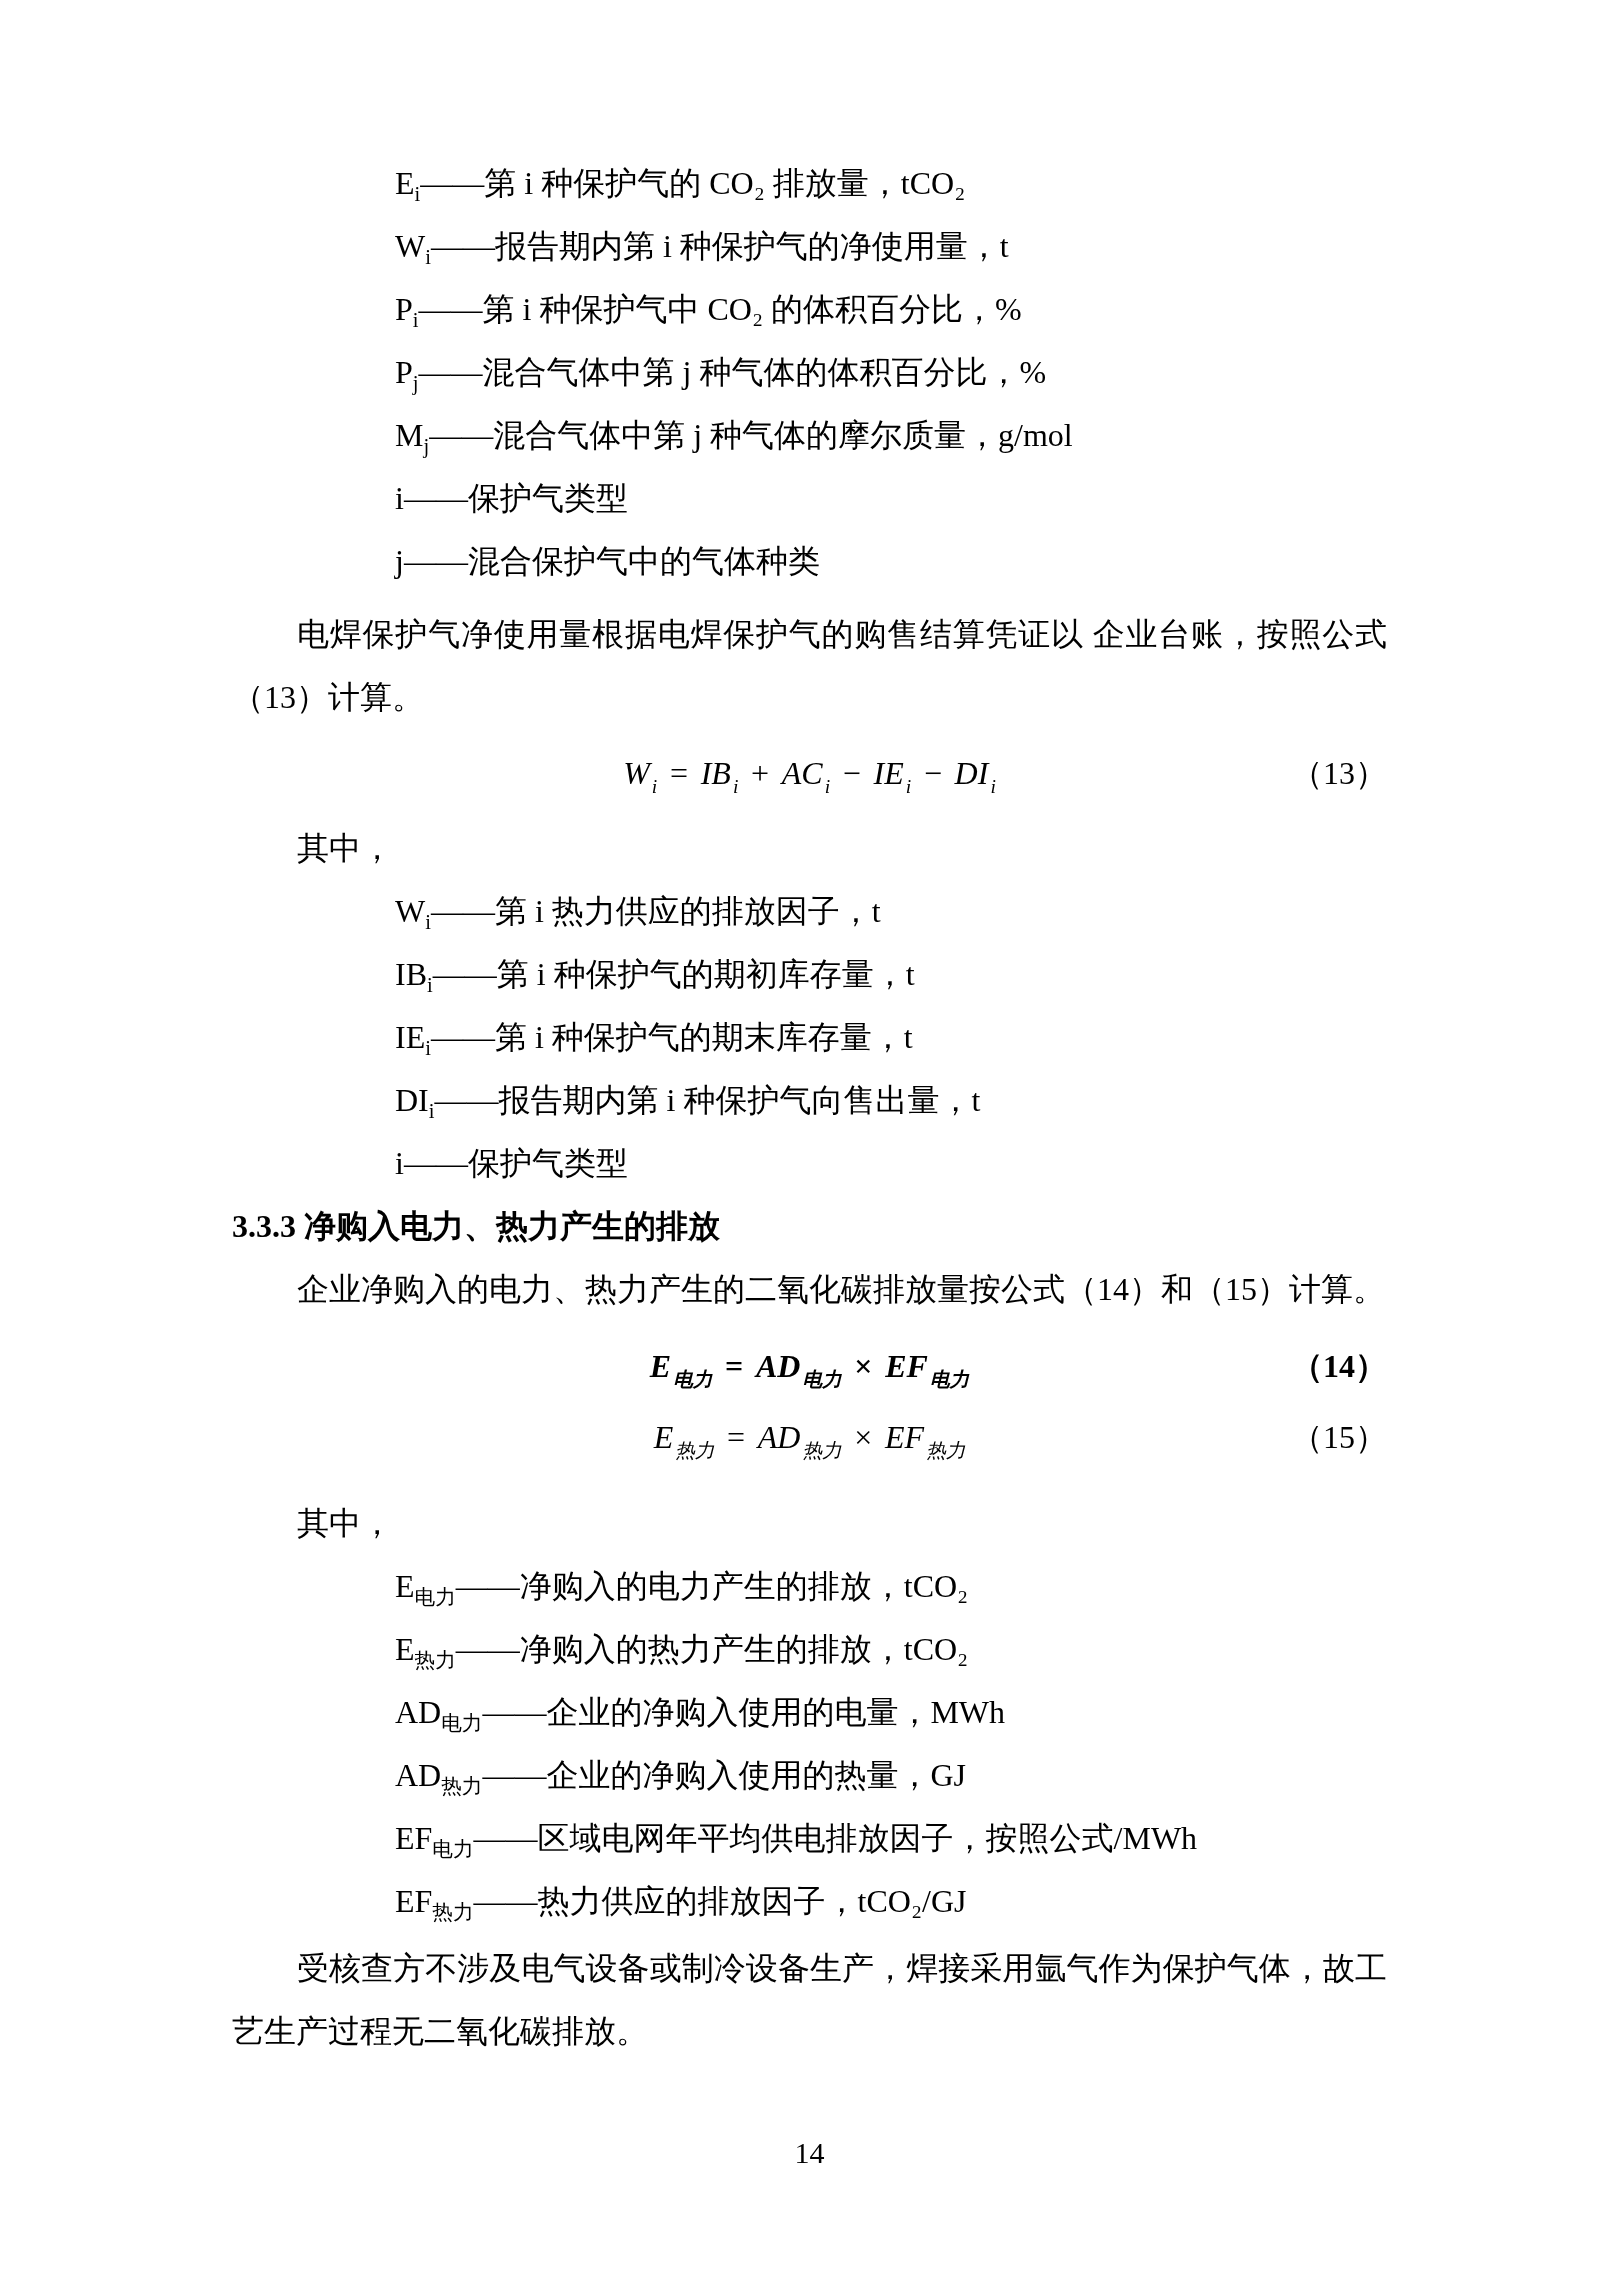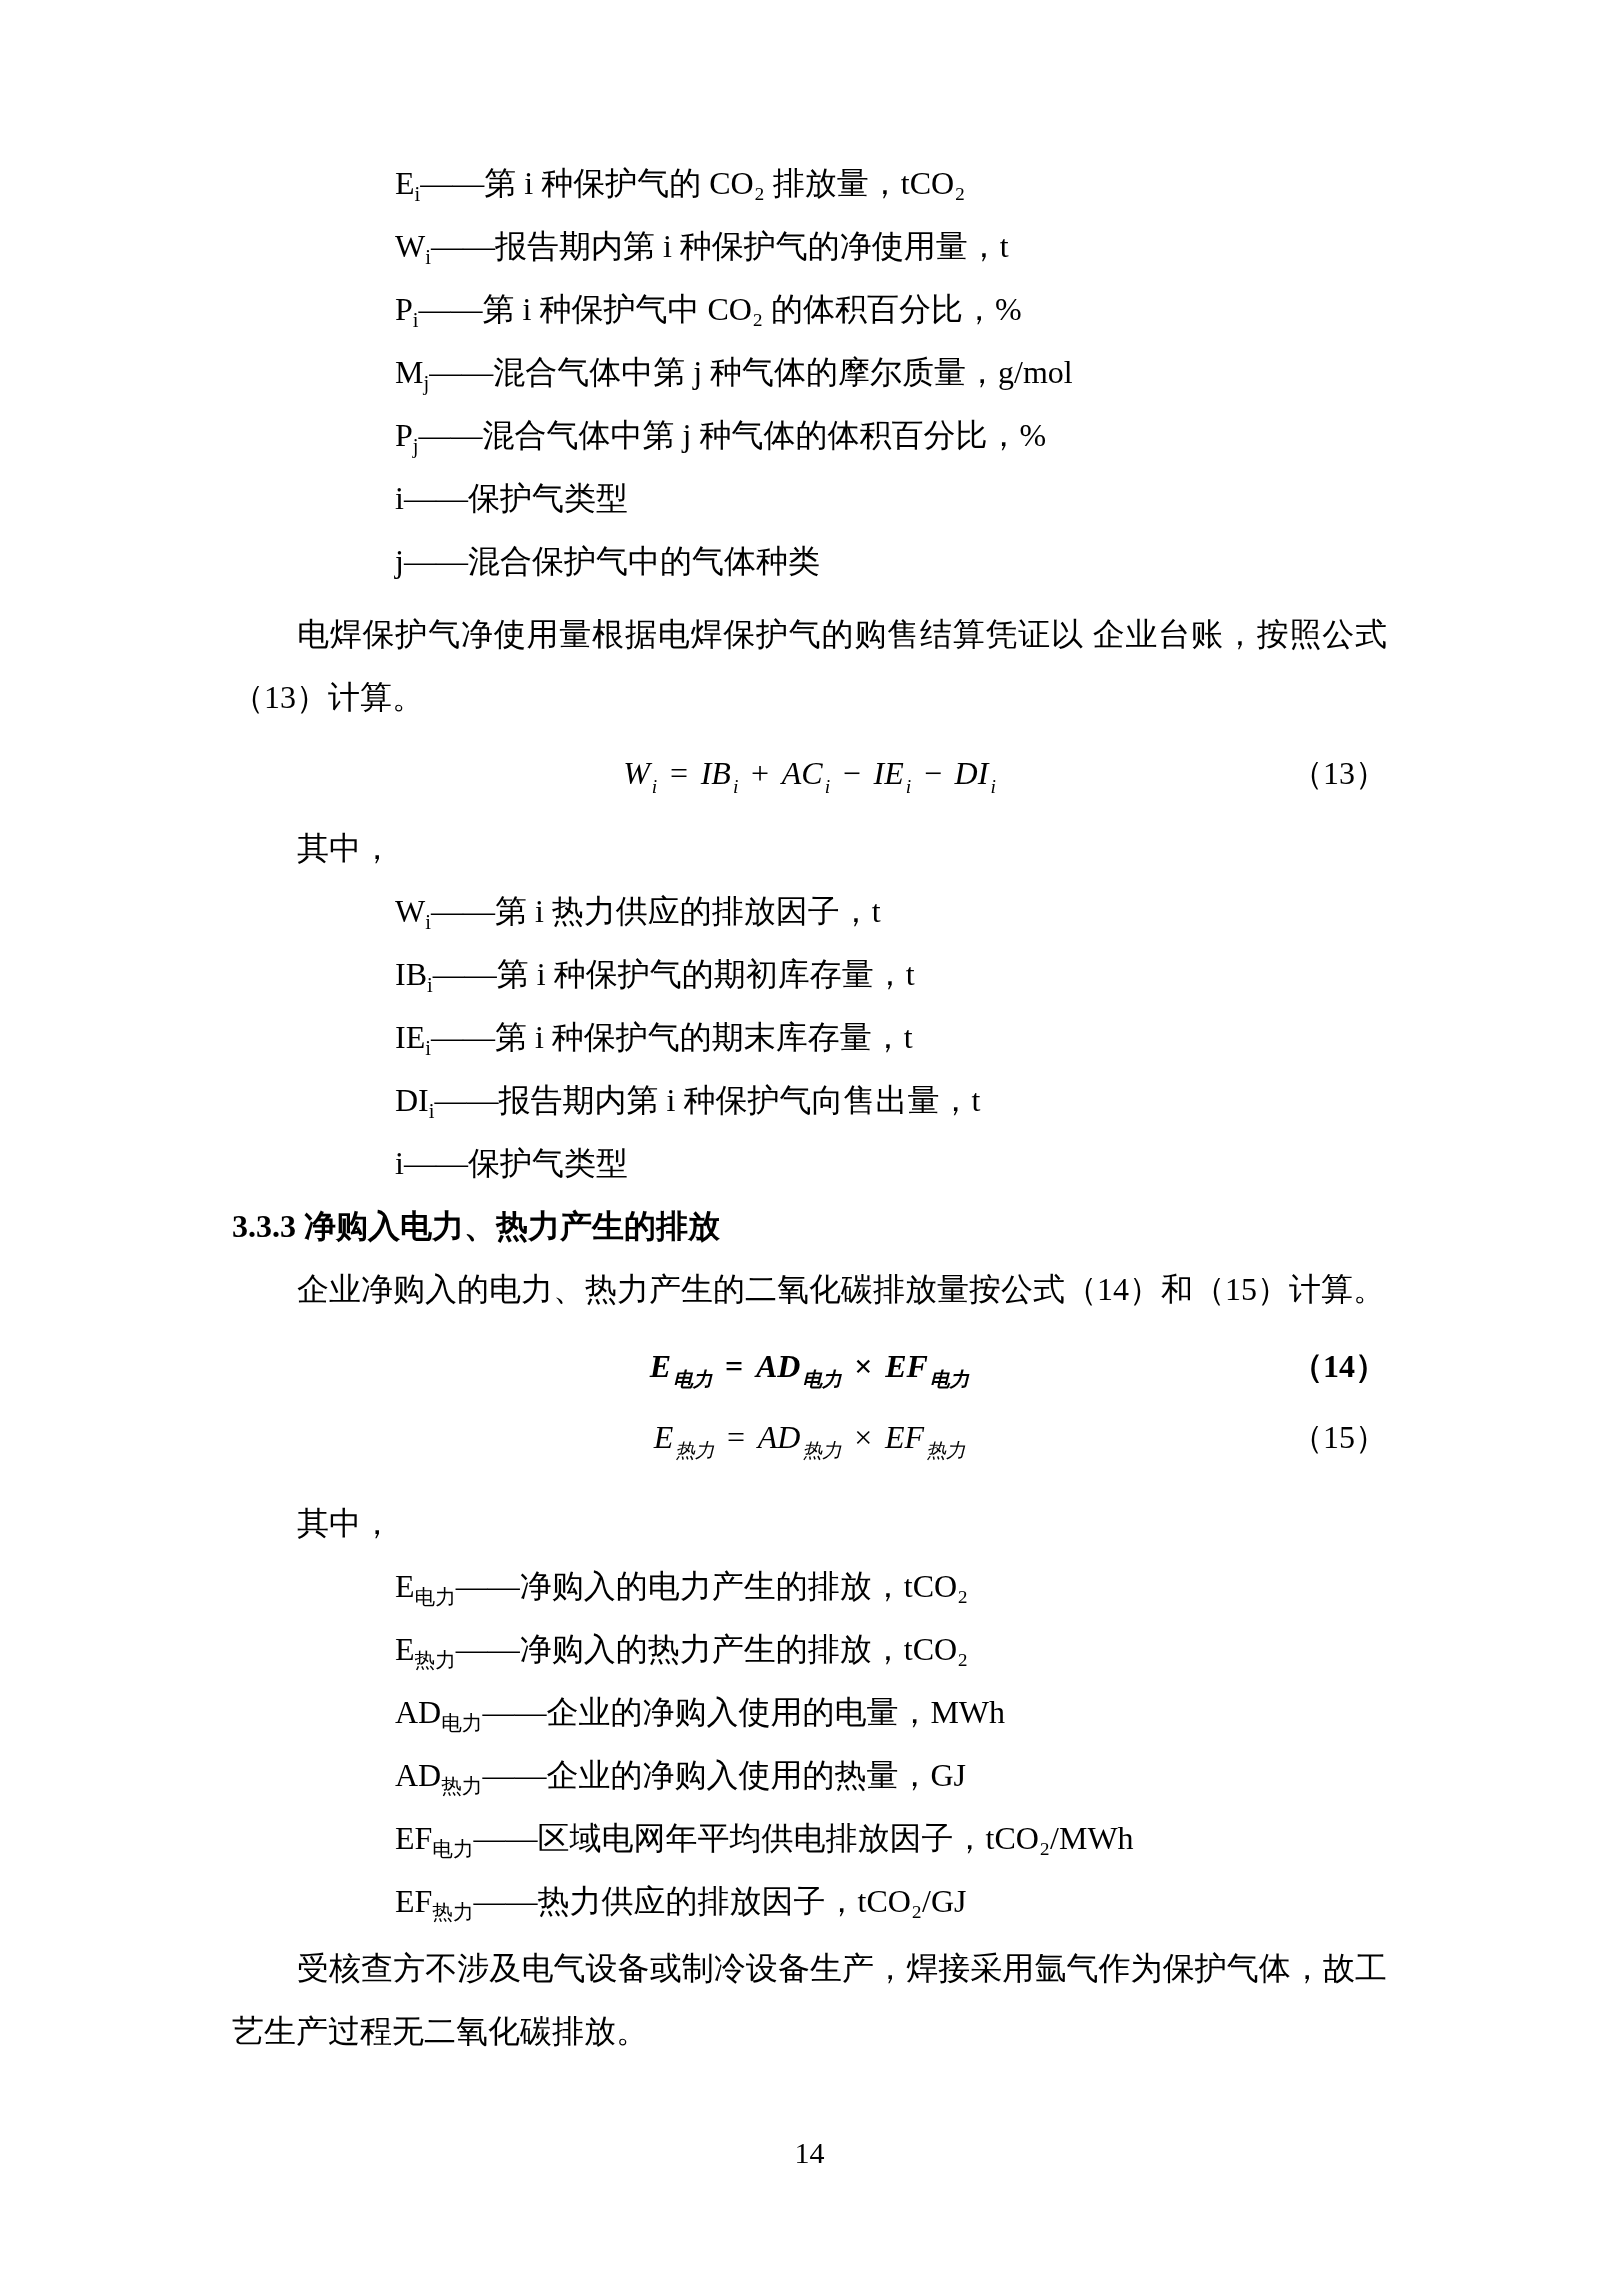--- a/index.html
+++ b/index.html
@@ -49,24 +49,24 @@
       <div class="def-row">
       <span class="base">E</span><sub class="vsub">i</sub><span>——第 i 种保护气的 CO₂ 排放量，tCO₂</span>
     </div>
       <div class="def-row">
       <span class="base">W</span><sub class="vsub">i</sub><span>——报告期内第 i 种保护气的净使用量，t</span>
     </div>
       <div class="def-row">
       <span class="base">P</span><sub class="vsub">i</sub><span>——第 i 种保护气中 CO₂ 的体积百分比，%</span>
     </div>
       <div class="def-row">
-      <span class="base">M</span><sub class="vsub">j</sub><span>——混合气体中第 j 种气体的摩尔质量，g/mol</span>
+      <span class="base">P</span><sub class="vsub">j</sub><span>——混合气体中第 j 种气体的体积百分比，%</span>
     </div>
       <div class="def-row">
-      <span class="base">P</span><sub class="vsub">j</sub><span>——混合气体中第 j 种气体的体积百分比，%</span>
+      <span class="base">M</span><sub class="vsub">j</sub><span>——混合气体中第 j 种气体的摩尔质量，g/mol</span>
     </div>
       <div class="def-row">
       <span class="base">i</span><sub class="vsub"></sub><span>——保护气类型</span>
     </div>
       <div class="def-row">
       <span class="base">j</span><sub class="vsub"></sub><span>——混合保护气中的气体种类</span>
     </div>
     </div>
 
   <div class="para para-1">电焊保护气净使用量根据电焊保护气的购售结算凭证以 企业台账，按照公式（13）计算。</div>
@@ -119,21 +119,21 @@
       <div class="def-row">
       <span class="base">E</span><sub class="vsub">热力</sub><span>——净购入的热力产生的排放，tCO₂</span>
     </div>
       <div class="def-row">
       <span class="base">AD</span><sub class="vsub">电力</sub><span>——企业的净购入使用的电量，MWh</span>
     </div>
       <div class="def-row">
       <span class="base">AD</span><sub class="vsub">热力</sub><span>——企业的净购入使用的热量，GJ</span>
     </div>
       <div class="def-row">
-      <span class="base">EF</span><sub class="vsub">电力</sub><span>——区域电网年平均供电排放因子，tCO₂/MWh</span>
+      <span class="base">EF</span><sub class="vsub">电力</sub><span>——区域电网年平均供电排放因子，按照公式/MWh</span>
     </div>
       <div class="def-row">
       <span class="base">EF</span><sub class="vsub">热力</sub><span>——热力供应的排放因子，tCO₂/GJ</span>
     </div>
     </div>
 
   <div class="para para-3">受核查方不涉及电气设备或制冷设备生产，焊接采用氩气作为保护气体，故工艺生产过程无二氧化碳排放。</div>
 
   <div class="page-number">14</div>
 

